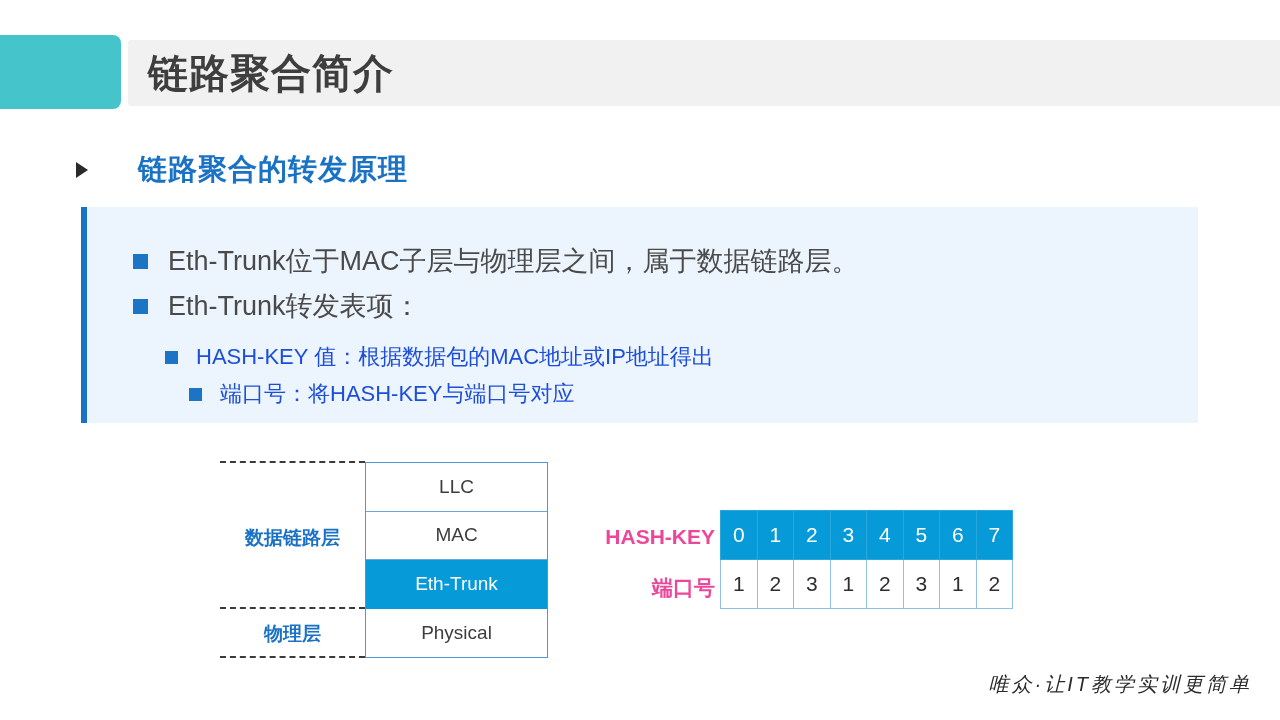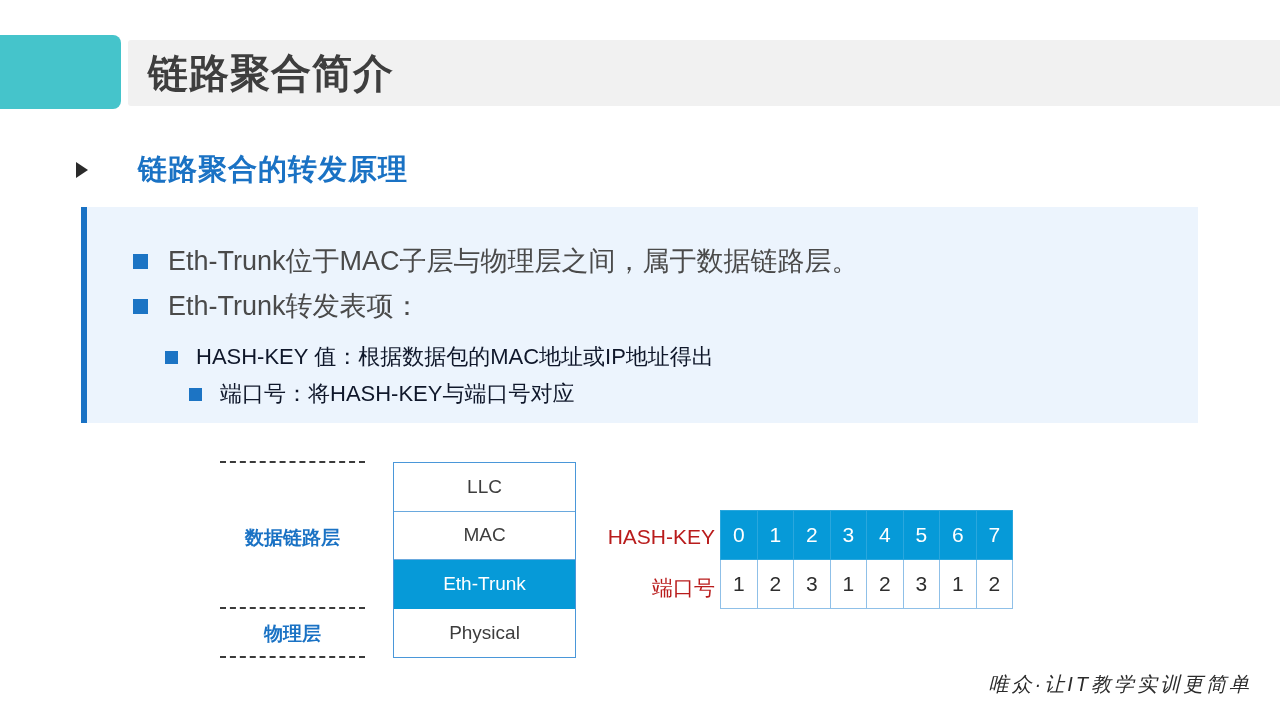--- a/index.html
+++ b/index.html
@@ -100,39 +100,38 @@
   .lvl1-text {
     font-size: 27px;
     color: #4a4a4a;
     line-height: 34px;
     letter-spacing: 0px;
   }
   .lvl2 { left: 78px; }
   .lvl2 .sq-bullet { width: 13px; height: 13px; margin-top: 8px; margin-right: 18px; }
   .lvl2-text {
     font-size: 22px;
-    color: #0f172a;
+    color: #1d4ed8;
     line-height: 28px;
   }
   .r1 { top: 37px; }
   .r2 { top: 82px; }
   .r3 { top: 136px; }
   .r4 { top: 173px; padding-left: 24px; }
 
   
   .stack-box {
     position: absolute;
     left: 365px;
     top: 462px;
     width: 183px;
     height: 196px;
     border: 1px solid #4a97d9;
     box-sizing: border-box;
     background: #ffffff;
-    margin-left: 28px;
   }
   .stack-row {
     height: 48.5px;
     display: flex;
     align-items: center;
     justify-content: center;
     font-size: 19px;
     color: #3d3d3d;
     box-sizing: border-box;
     border-bottom: 1px solid #6aa9de;
@@ -193,22 +192,22 @@
     background: #ffffff;
     color: #2e2e2e;
   }
 
   .table-label {
     position: absolute;
     width: 120px;
     left: 595px;
     text-align: right;
     font-size: 21px;
-    font-weight: normal;
-    color: #b91c1c;
+    font-weight: bold;
+    color: #ec4899;
     white-space: nowrap;
   }
   .tl1 { top: 525px; }
   .tl2 { top: 574px; }
 
   
   .footer-brand {
     position: absolute;
     right: 28px;
     bottom: 22px;

